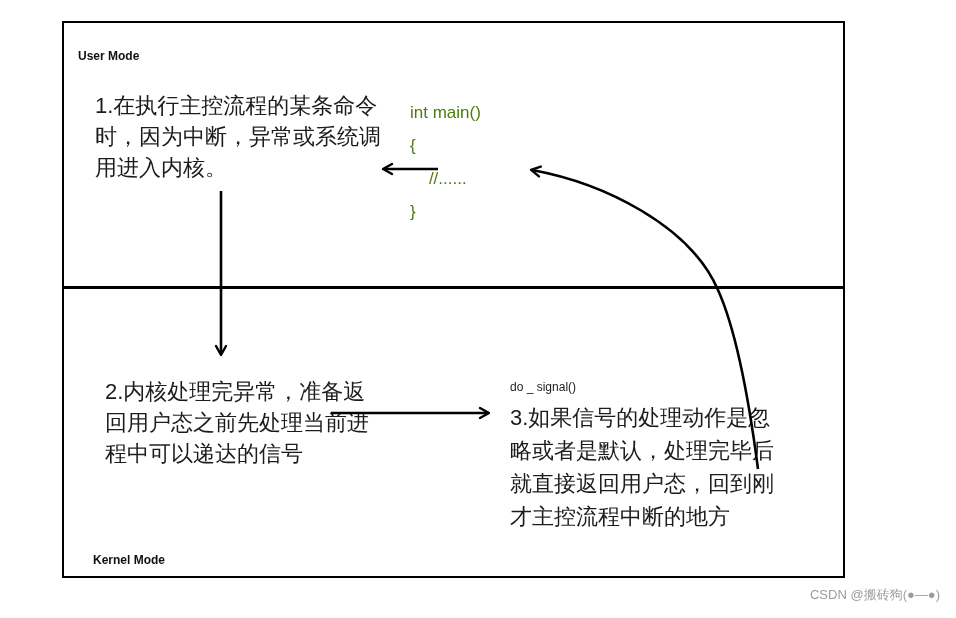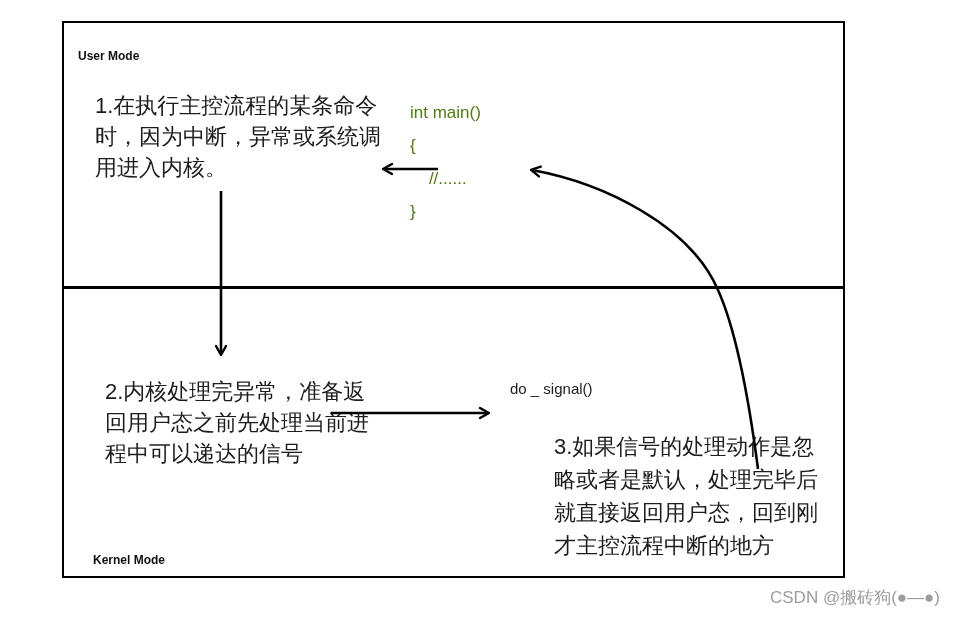--- a/index.html
+++ b/index.html
@@ -43,52 +43,52 @@
   .kernel-mode { left: 93px; top: 553px; }
   .step-text {
     position: absolute;
     font-size: 22px;
     line-height: 31px;
     color: #1c1c1c;
     white-space: pre-line;
   }
   .step1 { left: 95px; top: 90px; }
   .step2 { left: 97px; top: 376px; margin-left: 8px; }
-  .step3 { left: 510px; top: 430px; line-height: 33px; margin-left: 44px; }
+  .step3 { left: 510px; top: 401px; line-height: 33px; }
   .code-block {
     position: absolute;
     left: 410px;
     top: 96px;
     font-size: 17px;
     line-height: 33px;
     color: #4d7c0f;
     white-space: pre;
     font-family: "Liberation Sans", "DejaVu Sans", sans-serif;
   }
   .do-signal {
     position: absolute;
     left: 510px;
     top: 380px;
-    font-size: 15px;
+    font-size: 12px;
     color: #1c1c1c;
     white-space: nowrap;
   }
   .arrows {
     position: absolute;
     left: 0;
     top: 0;
     width: 956px;
     height: 618px;
     pointer-events: none;
   }
   .watermark {
     position: absolute;
     right: 16px;
     top: 586px;
-    font-size: 17px;
+    font-size: 13px;
     color: #9c9c9c;
     white-space: nowrap;
   }
 </style>
 </head>
 <body>
 
 <div class="canvas">
 
   <div class="diagram-box"></div>

